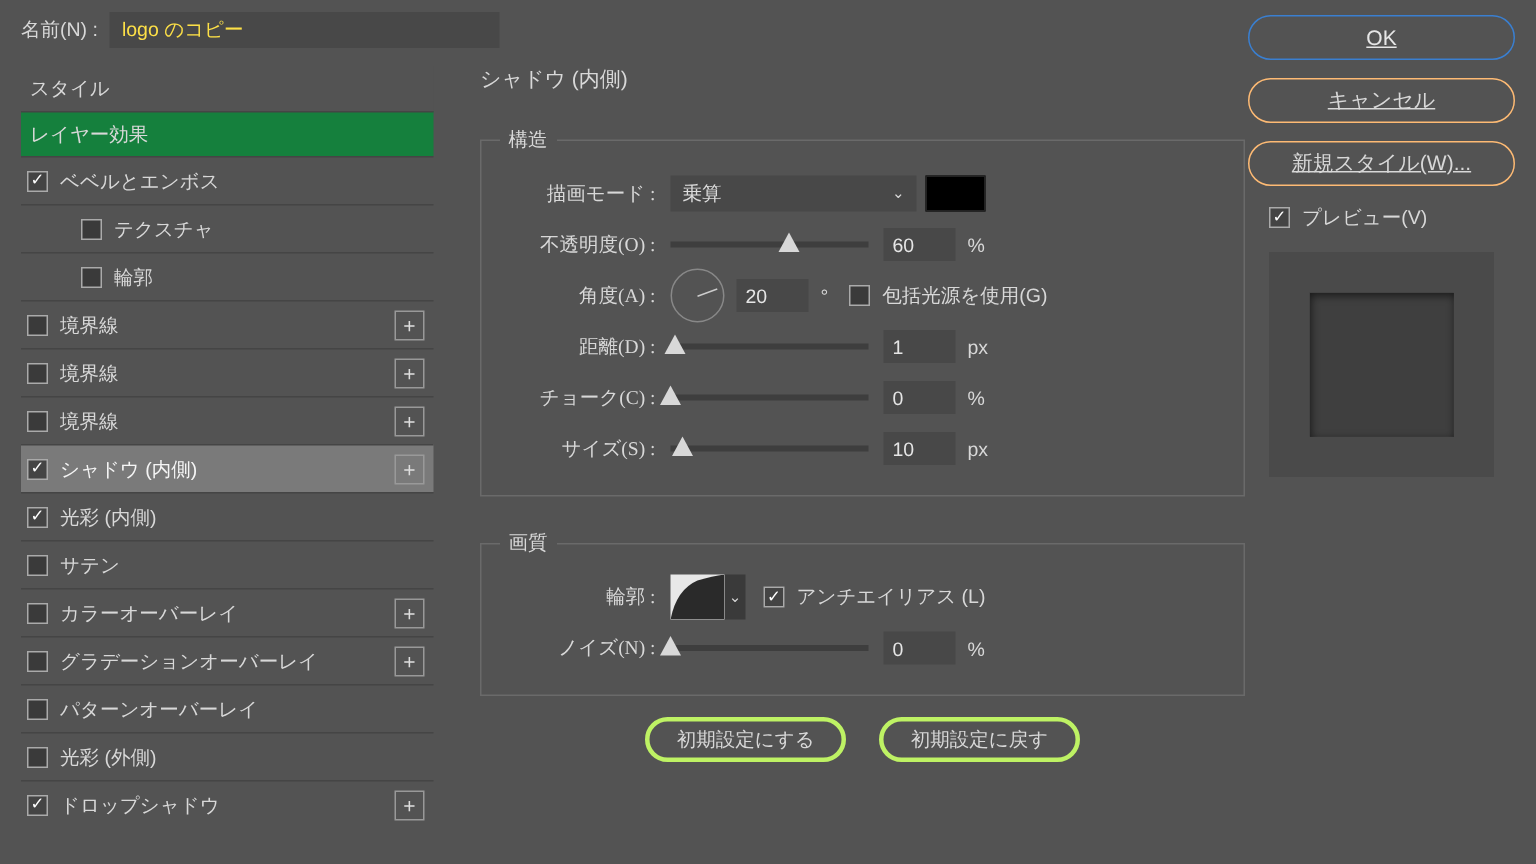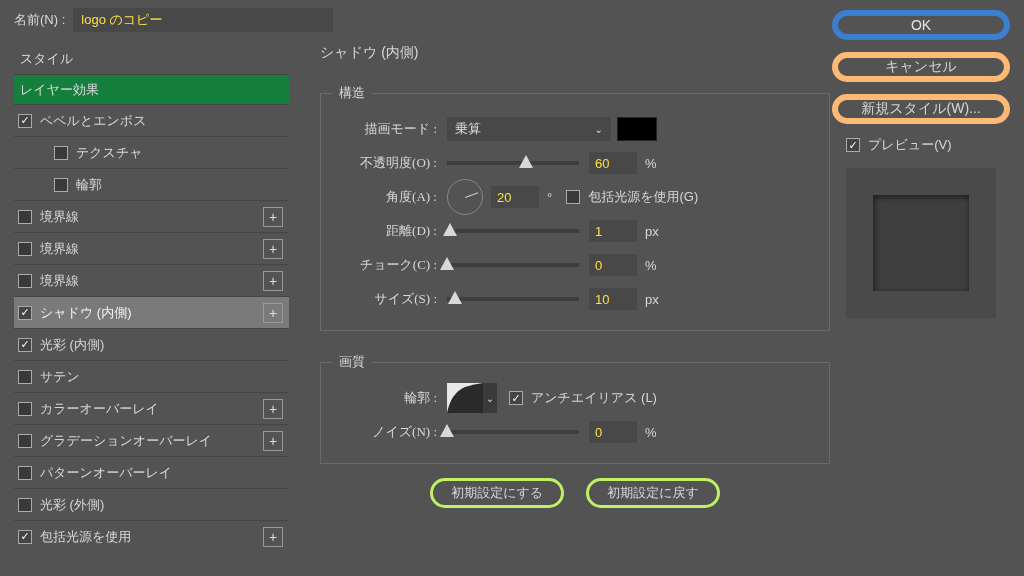--- a/index.html
+++ b/index.html
@@ -53,21 +53,21 @@
 .slider {
   position: relative; width: 132px; height: 4px; background: #3e3e3e;
   margin-right: 10px;
 }
 .thumb {
   position: absolute; top: -6px; width: 0; height: 0;
   border-left: 7px solid transparent; border-right: 7px solid transparent;
   border-bottom: 13px solid #d8d8d8; transform: translateX(-7px);
 }
 .numbox {
-  width: 48px; height: 22px; background: #484848; border: none; color: #fde047;
+  width: 48px; height: 22px; background: #484848; border: none; color: #e5e5e5;
   padding: 0 6px; font-size: 13px;
 }
 .unit { margin-left: 8px; }
 .angle-dial {
   width: 36px; height: 36px; border: 1px solid #888; border-radius: 50%;
   position: relative; margin-right: 8px;
 }
 .angle-line {
   position: absolute; left: 50%; top: 50%; width: 14px; height: 1px;
   background: #ccc; transform-origin: left center; transform: rotate(-20deg);
@@ -83,23 +83,23 @@
   align-items: center; justify-content: center; margin-right: 12px;
 }
 .btn {
   height: 30px; padding: 0 18px; background: #535353; border: 3px solid #bef264;
   border-radius: 15px; color: #d8d8d8; font-size: 13px; display: inline-flex;
   align-items: center; justify-content: center;
 }
 .btn-row { display: flex; gap: 22px; justify-content: center; margin-top: 14px; }
 .right-col { position: absolute; top: 10px; right: 14px; width: 178px; }
 .rbtn {
-  height: 30px; width: 100%; border: 6px solid #fdba74; border-radius: 15px;
+  height: 30px; width: 100%; border: 1px solid #fdba74; border-radius: 15px;
   display: flex; align-items: center; justify-content: center; color: #d8d8d8;
-  margin-bottom: 12px; font-size: 14px;
+  margin-bottom: 12px; font-size: 14px; text-decoration: underline;
 }
 .rbtn.ok { border-color: #3a7fd0; color: #e6e6e6; }
 .preview-row { display: flex; align-items: center; margin-top: 4px; padding-left: 14px; }
 .preview-box {
   margin-top: 14px; width: 150px; height: 150px; background: #4a4a4a;
   display: flex; align-items: center; justify-content: center; margin-left: 14px;
 }
 .preview-inner {
   width: 96px; height: 96px; background: #3f3f3f;
   box-shadow: inset 1px 2px 6px rgba(0,0,0,0.6);
@@ -170,21 +170,21 @@
       <div class="row">
         <span class="cb"></span>
         <span>パターンオーバーレイ</span>
       </div>
       <div class="row">
         <span class="cb"></span>
         <span>光彩 (外側)</span>
       </div>
       <div class="row">
         <span class="cb on">✓</span>
-        <span>包括光源を使用</span>
+        <span>ドロップシャドウ</span>
         <span class="plus">+</span>
       </div>
     </div>
 </div>
 
 <div class="center-col">
   <div class="section-title">シャドウ (内側)</div>
 
   <fieldset>
     <legend>構造</legend>

